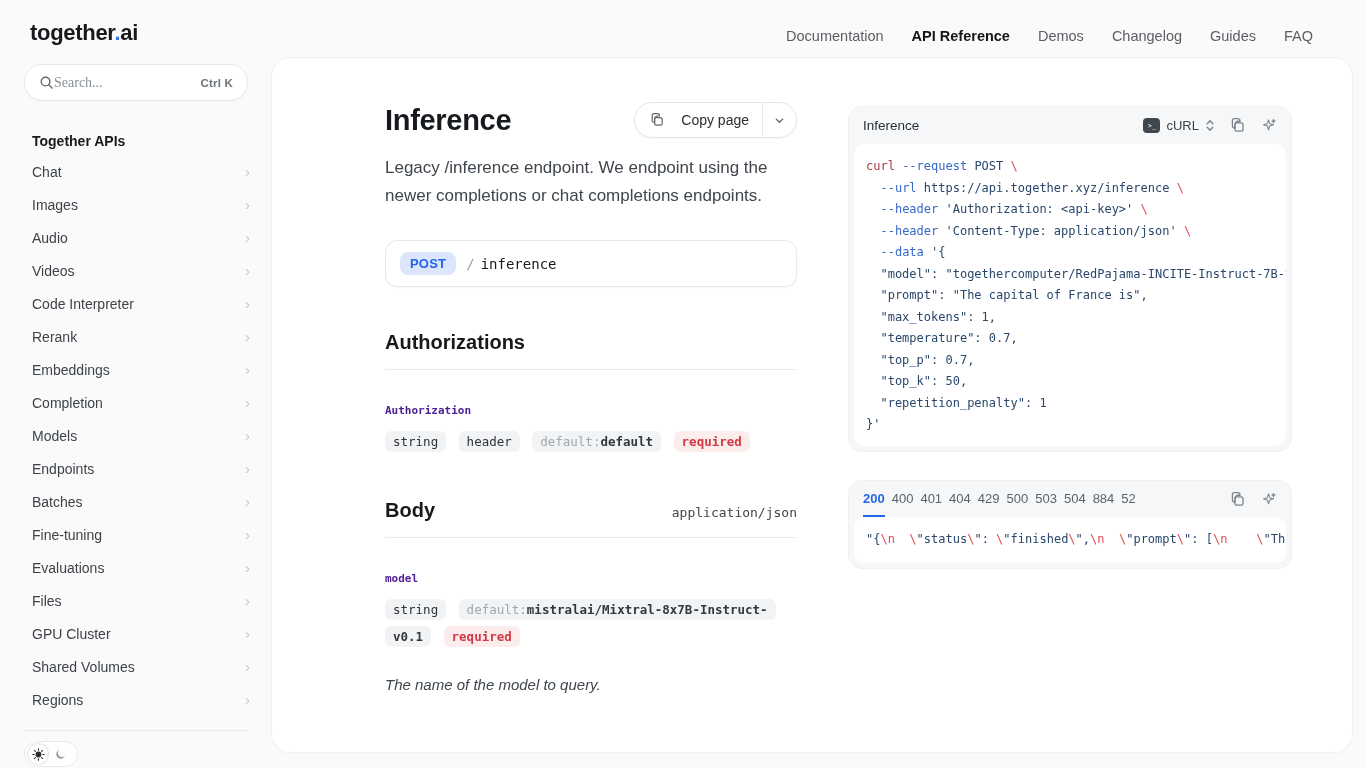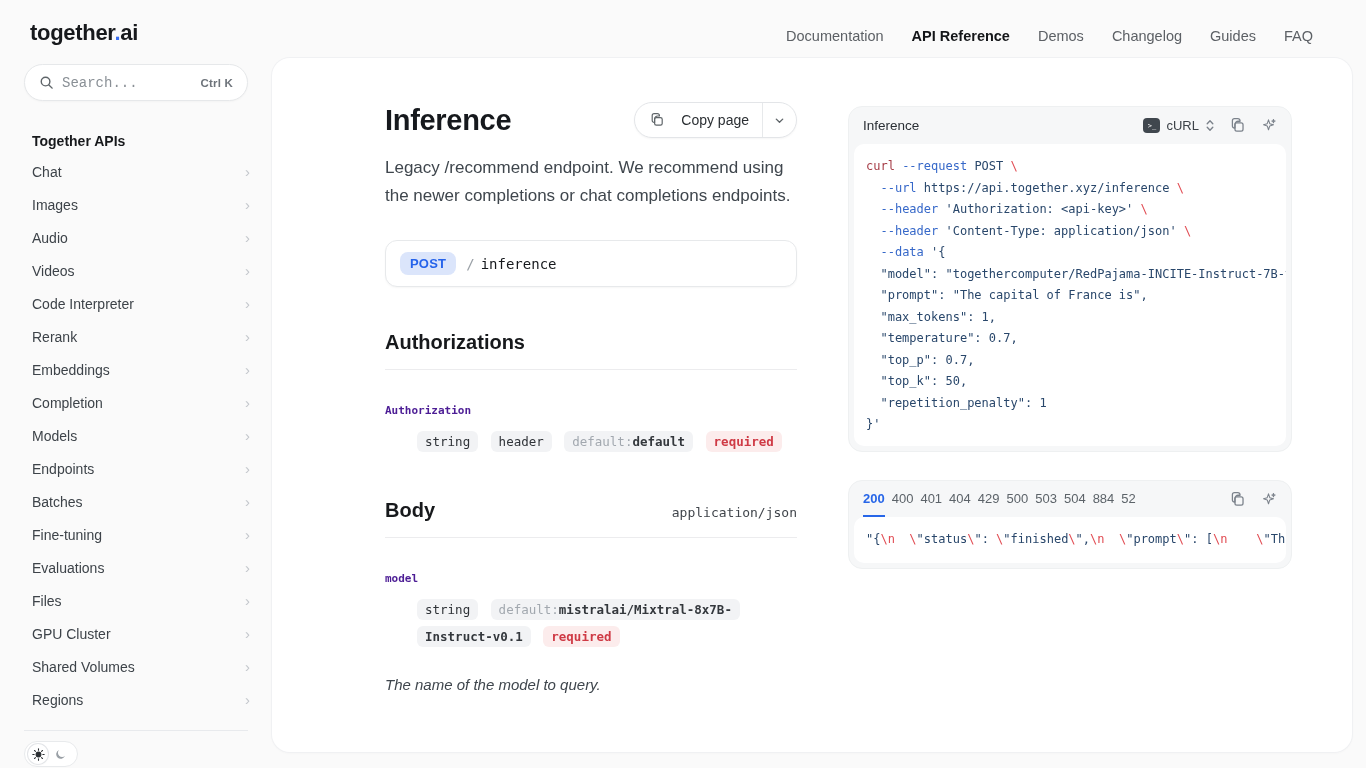--- a/index.html
+++ b/index.html
@@ -23,21 +23,21 @@
   .sidebar { position:absolute; left:0; top:56px; width:272px; }
   .search-pill {
     margin:8px 24px 0 24px; width:224px; height:37px;
     background:#fff; border:1px solid #e6e8ea; border-radius:19px;
     display:flex; align-items:center; padding:0 14px;
     box-shadow:0 1px 2px rgba(0,0,0,.03); cursor:text;
   }
   .search-pill svg { flex:none; }
   .search-pill input {
     border:none; outline:none; background:transparent; flex:1; min-width:0;
-    font-family:Liberation Mono, monospace; font-size:14px; color:#3c4043; margin-left:8px;
+    font-family:Liberation Serif, serif; font-size:14px; color:#3c4043; 
   }
   .search-pill input::placeholder { color:#8a9096; }
   .search-shortcut { font-size:11.5px; font-weight:600; color:#6d737a; letter-spacing:.2px; }
 
   .sidebar-section-title { margin:32px 0 6px 32px; font-size:14px; font-weight:700; color:#17191c; }
   .sidebar-list { list-style:none; }
   .sidebar-item {
     height:33px; display:flex; align-items:center; justify-content:space-between;
     padding:0 22px 0 32px; cursor:pointer; font-size:14px; color:#3d4349;
   }
@@ -83,21 +83,21 @@
   .endpoint-path .slash { color:#9aa0a6; margin-right:6px; }
 
   .section-heading {
     margin-top:44px; padding-bottom:15px; border-bottom:1px solid #ececee;
     font-size:20px; font-weight:700; color:#17191c;
   }
   .section-heading.row { display:flex; align-items:baseline; justify-content:space-between; }
   .content-type { font-family:"DejaVu Sans Mono", monospace; font-size:13px; font-weight:400; color:#40454b; }
 
   .field-name { margin-top:34px; font-family:"DejaVu Sans Mono", monospace; font-size:11px; font-weight:700; color:#4c1d95; }
-  .badge-row { margin-top:11px; line-height:26px;margin-left:32px; }
+  .badge-row { margin-top:11px; line-height:26px; }
   .badge {
     display:inline; font-family:"DejaVu Sans Mono", monospace; font-size:12.5px;
     background:#f2f3f5; color:#2f3338; border-radius:6px; padding:3px 8px; margin-right:8px;
     -webkit-box-decoration-break:clone; box-decoration-break:clone;
   }
   .badge .muted { color:#a2a8af; }
   .badge b { font-weight:700; color:#34383d; }
   .badge.required { background:#fcecec; color:#cf3a45; font-weight:700; }
   .field-desc { margin-top:26px; font-size:15px; color:#3f464d;font-style:italic; }
 
@@ -274,21 +274,21 @@
           <span>Copy page</span>
         </div>
         <div class="copy-page-caret">
           <svg class="icn-dark" width="11" height="11" viewBox="0 0 12 12">
               <polyline points="2.5,4.5 6,8 9.5,4.5"></polyline>
             </svg>
         </div>
       </div>
     </div>
 
-    <p class="page-desc">Legacy /recommend endpoint. We recommend using the newer completions or chat completions endpoints.</p>
+    <p class="page-desc">Legacy /inference endpoint. We endpoint using the newer completions or chat completions endpoints.</p>
 
     <div class="endpoint-box">
       <span class="method-badge">POST</span>
       <span class="endpoint-path"><span class="slash">/</span><span>inference</span></span>
     </div>
 
     <h2 class="section-heading">Authorizations</h2>
 
     <div class="field-name">Authorization</div>
     <div class="badge-row">

